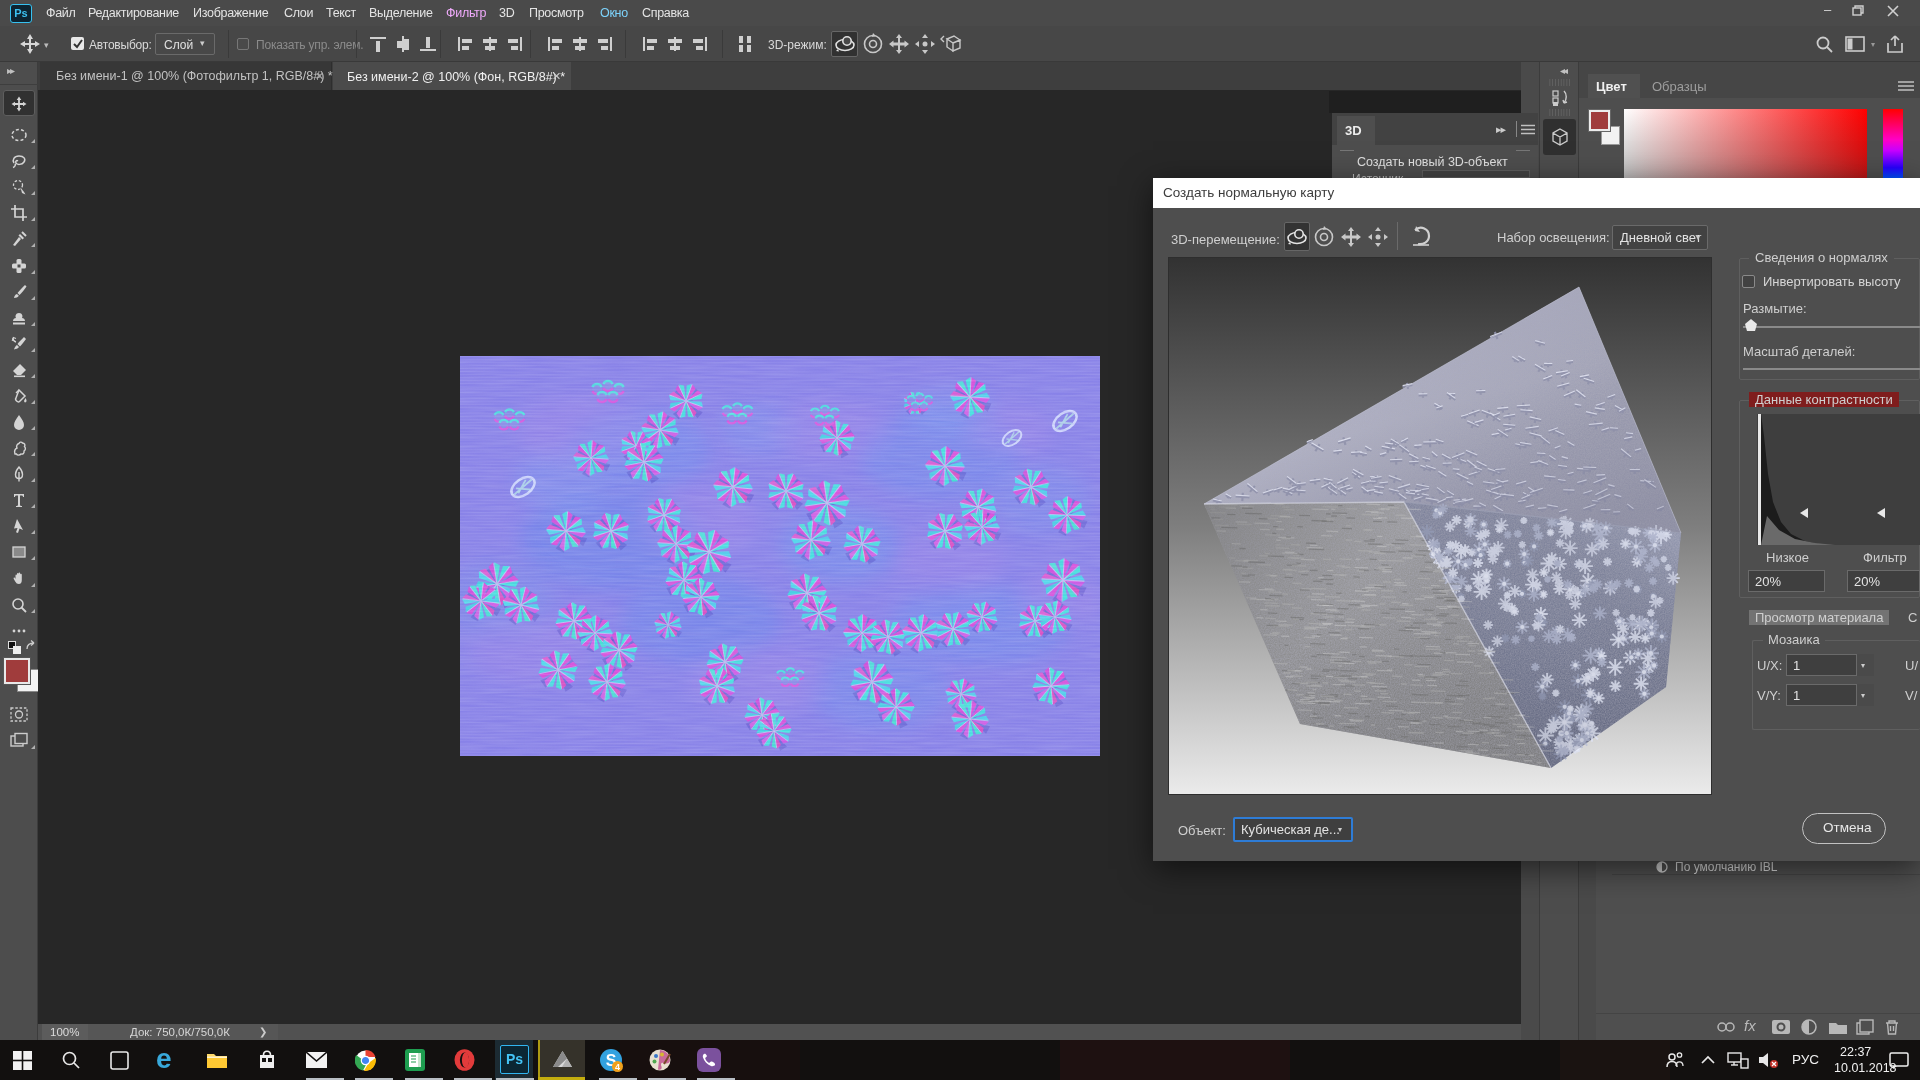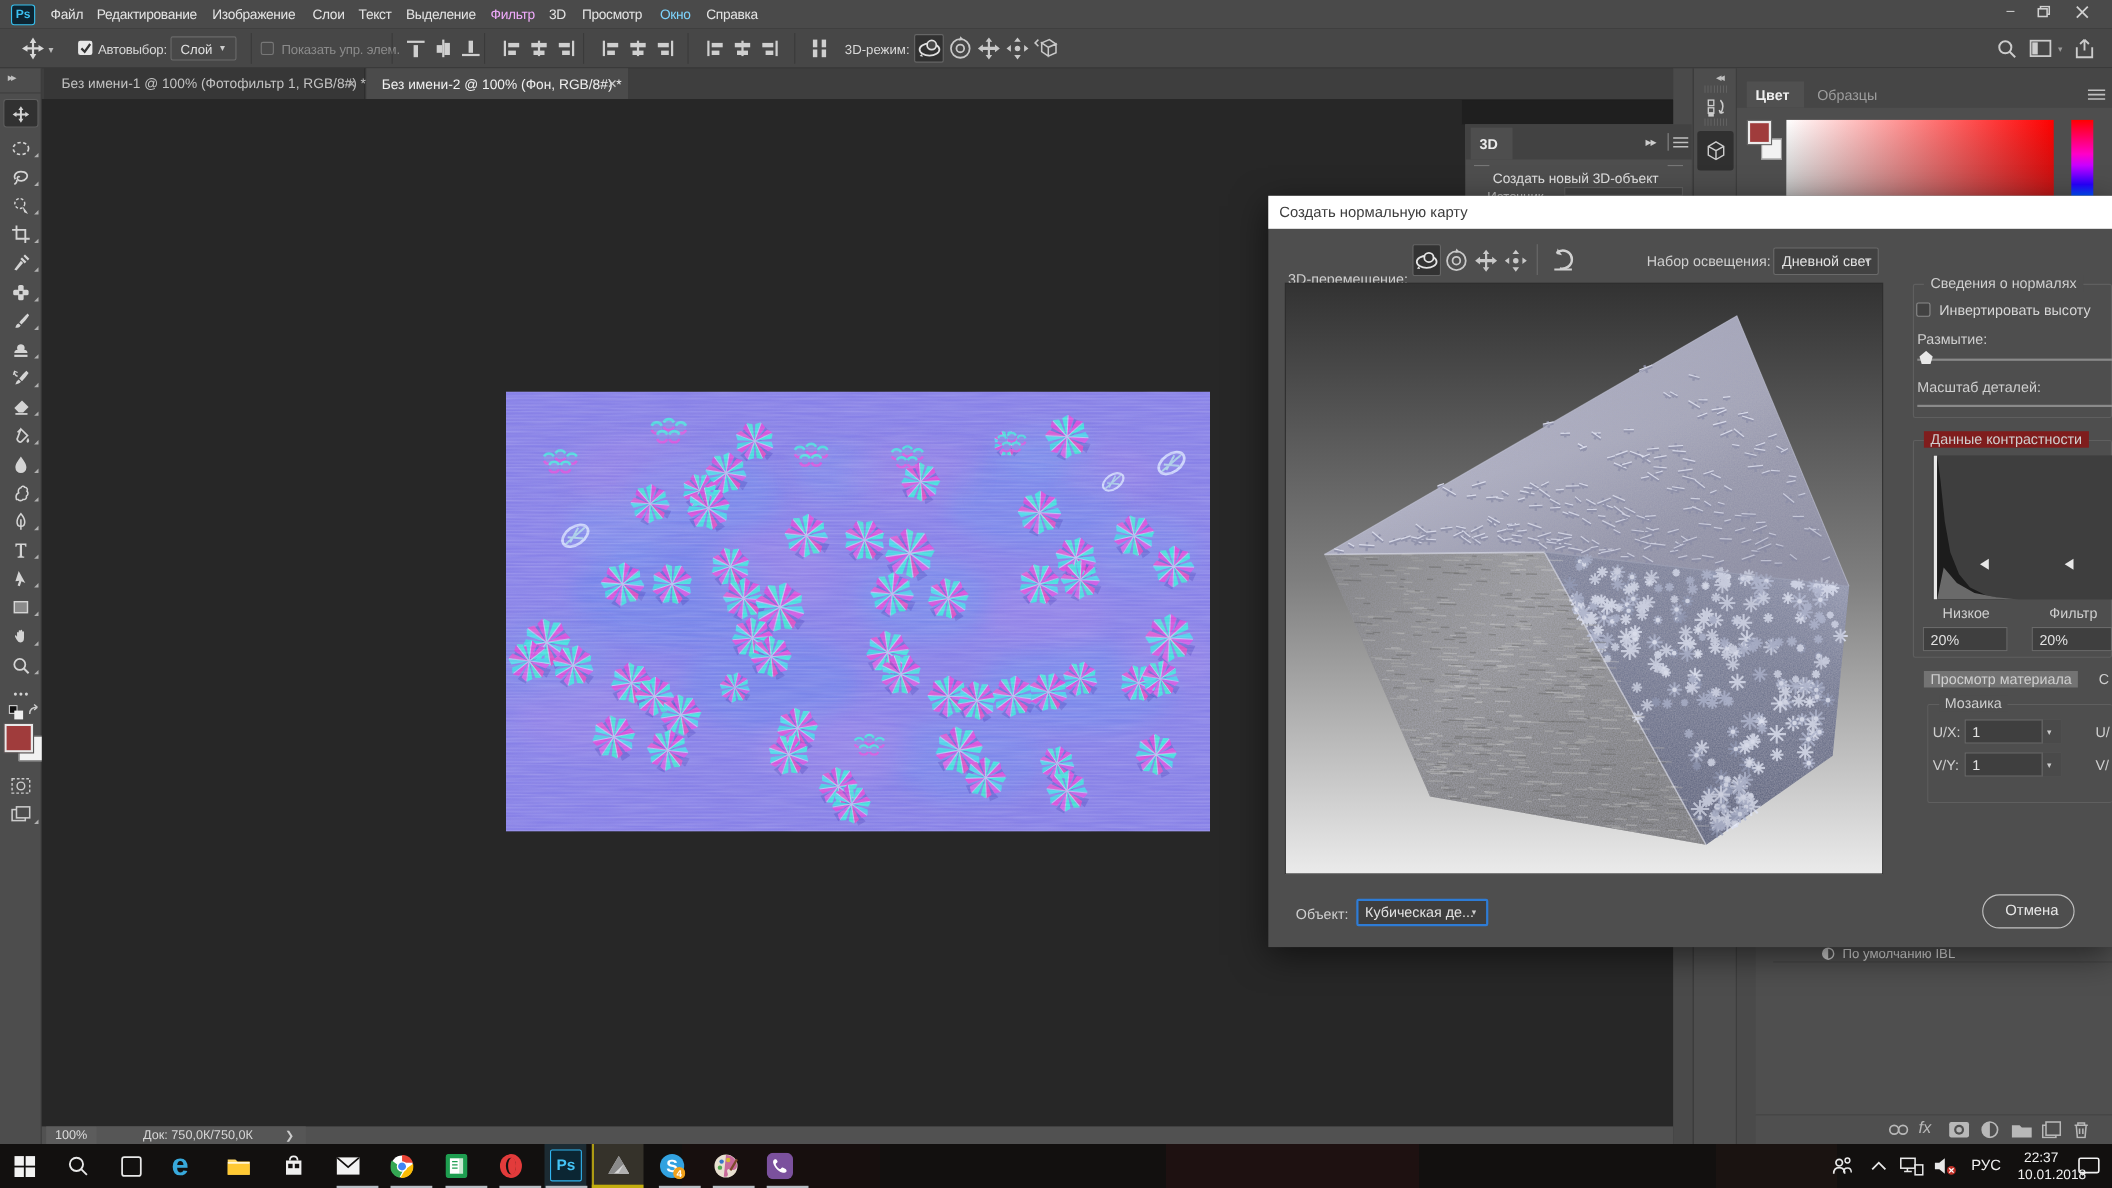--- a/index.html
+++ b/index.html
@@ -499,21 +499,21 @@
 <svg class="a" style="left:1856px;top:1019px" width="18" height="16">
     <rect x="4" y="1" width="13" height="12" fill="none" stroke="#b8b8b8" stroke-width="1.4"></rect>
     <path d="M4 4 H1 V15 H13 V13" fill="none" stroke="#b8b8b8" stroke-width="1.4"></path>
   </svg>
 <svg class="a" style="left:1884px;top:1019px" width="16" height="16">
     <path d="M2 4 H14 M5 4 V2 H11 V4 M3.5 4 L4.5 15 H11.5 L12.5 4 M6.5 7 V12 M9.5 7 V12" fill="none" stroke="#b8b8b8" stroke-width="1.4"></path>
   </svg>
 <div class="a" style="left:1153px;top:178px;width:767px;height:683px;background:#4e4e4e;box-shadow:0 8px 30px rgba(0,0,0,.55)"></div>
 <div class="a" style="left:1153px;top:178px;width:767px;height:30px;background:#ffffff"></div>
 <div class="t" style="left:1163px;top:185px;font-size:13.5px;color:#3c3c3c">Создать нормальную карту</div>
-<div class="t" style="left:1171px;top:246px;font-size:13px;color:#cfcfcf">3D-перемещение:</div>
+<div class="t" style="left:1171px;top:232px;font-size:13px;color:#cfcfcf">3D-перемещение:</div>
 <div class="a" style="left:1284px;top:222px;width:26px;height:29px;background:#333;border:1px solid #666;border-radius:2px"></div>
 <svg class="a" style="left:1285px;top:225px" width="24" height="24" viewBox="0 0 24 24">
     <ellipse cx="12" cy="13" rx="9" ry="5.5" fill="none" stroke="#e4e4e4" stroke-width="1.6"></ellipse>
     <circle cx="14" cy="9" r="4.2" fill="#333" stroke="#e4e4e4" stroke-width="1.6"></circle>
     <path d="M5 17 l-2 2 3 .5z" fill="#e4e4e4"></path>
   </svg>
 <svg class="a" style="left:1312px;top:225px" width="24" height="24" viewBox="0 0 24 24">
     <circle cx="12" cy="12" r="8.5" fill="none" stroke="#c8c8c8" stroke-width="1.6"></circle>
     <circle cx="12" cy="12" r="3.5" fill="none" stroke="#c8c8c8" stroke-width="1.6"></circle>
     <path d="M12 1 l3 3 -4 1z" fill="#c8c8c8"></path>

